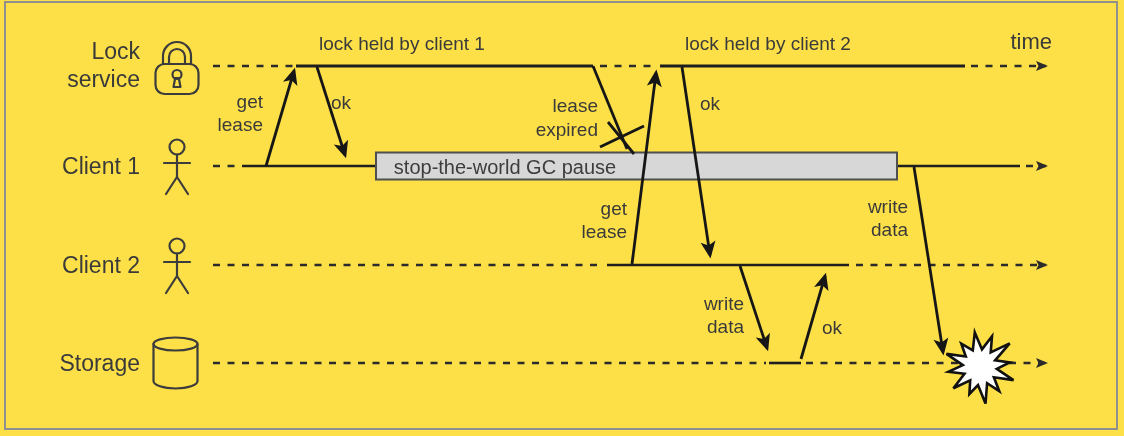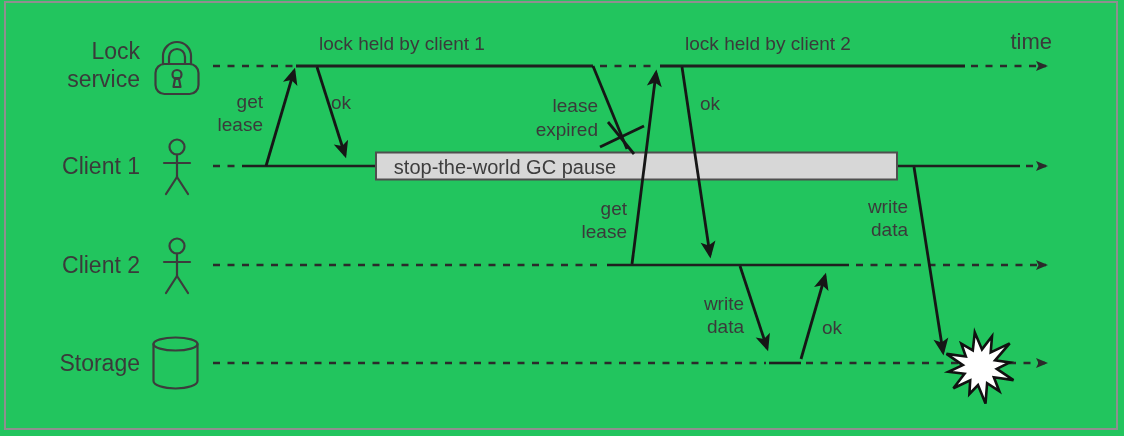--- a/index.html
+++ b/index.html
@@ -1,17 +1,17 @@
 <!DOCTYPE html>
 <html><head>
 <meta charset="utf-8">
 <style>
   html,body{margin:0;padding:0;background:#ffffff;}
   body{width:1124px;height:436px;overflow:hidden;}
-  .diagram-wrap{position:relative;width:1124px;height:436px;background:#22c55e;}
+  .diagram-wrap{position:relative;width:1124px;height:436px;background:#fde047;}
   svg{display:block;}
   text{font-family:"Liberation Sans", sans-serif;fill:#3a3a3a;}
   .lane-label{font-size:23px;}
   .msg{font-size:19px;}
   .hdr{font-size:19px;}
   .time-label{font-size:22px;}
   .gc-label{font-size:20px;fill:#3d3d3d;}
   .lane-dash{stroke:#2b2b2b;stroke-width:2.4;stroke-dasharray:7 7.5;fill:none;}
   .lane-solid{stroke:#1f1f1f;stroke-width:3;fill:none;}
   .arrow{stroke:#161616;stroke-width:2.8;fill:none;}

